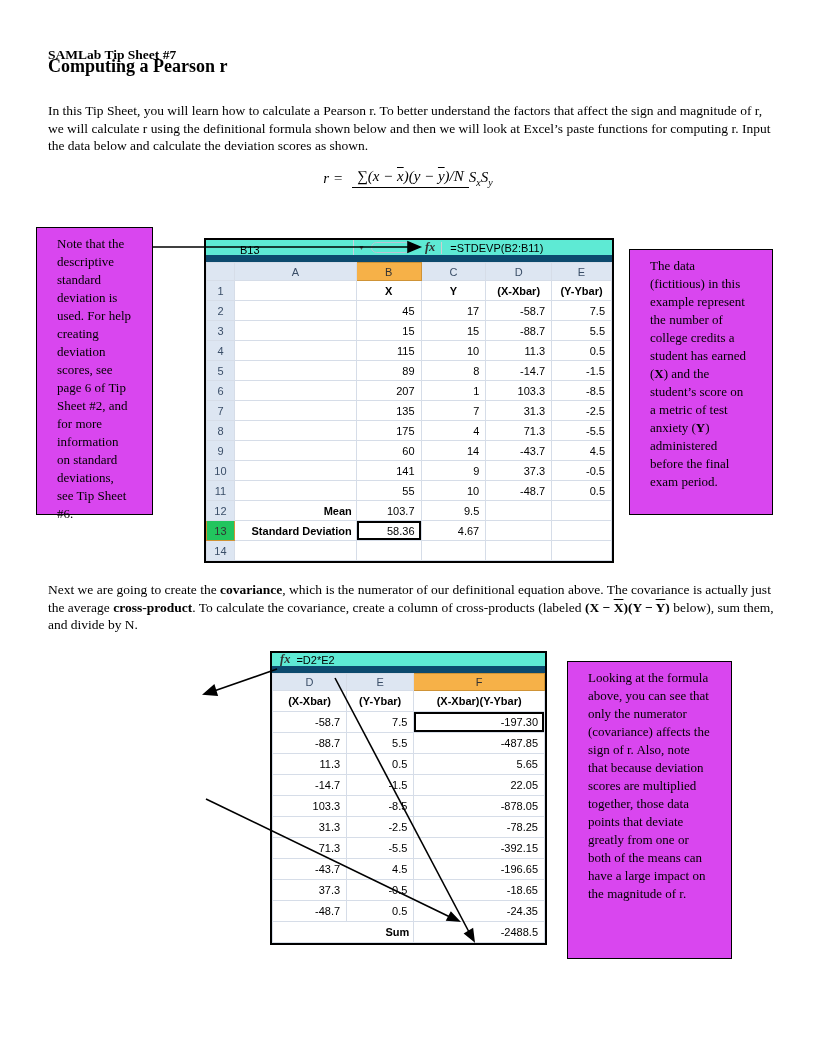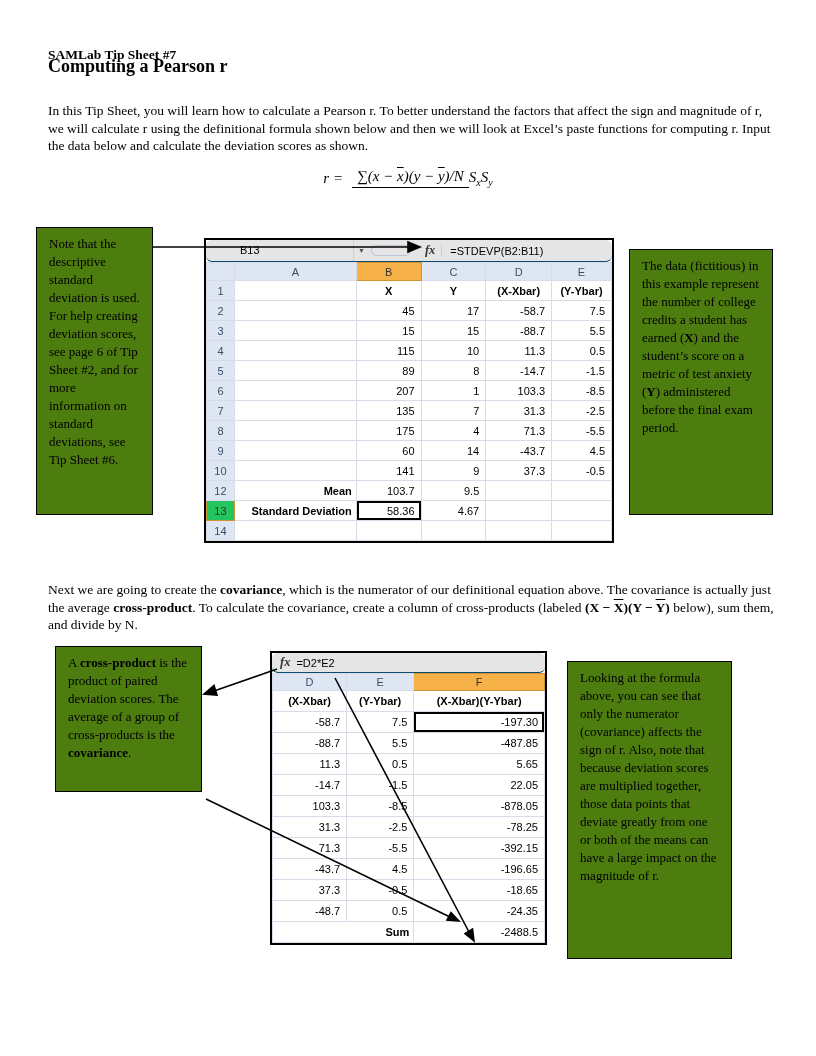--- a/index.html
+++ b/index.html
@@ -14,30 +14,30 @@
   #p2 { left:48px; top:581px; width:730px; }
   .bold { font-weight:bold; }
   .ovl { text-decoration:overline; }
 
   #formula { left:0; top:168px; width:816px; display:flex; justify-content:center; align-items:center; font-style:italic; font-size:15px; }
   .frac { display:inline-flex; flex-direction:row; text-align:center; margin-left:9px; }
   .frac .num { padding:0 5px 2px 5px; border-bottom:1px solid #000; }
   .frac .den { padding-top:1px; }
   sub { font-size:10px; }
 
-  .callout { border:1px solid #000; background:#4d7c0f; padding:7px 12px; font-size:13px; line-height:18px; z-index:2; }
+  .callout { border:1px solid #000; background:#d946ef; padding:7px 20px; font-size:13px; line-height:18px; z-index:2; }
   #box-note   { left:36px;  top:227px; width:117px; height:288px; }
   #box-data   { left:629px; top:249px; width:144px; height:266px; }
   #box-cross  { left:55px;  top:646px; width:147px; height:146px; }
   #box-look   { left:567px; top:661px; width:165px; height:298px; }
 
   .sheet { position:absolute; background:#fff; border:2px solid #000; font-family:"Liberation Sans", sans-serif; z-index:1; }
   #sheet1 { left:204px; top:238px; width:410px; }
   #sheet2 { left:270px; top:651px; width:277px; }
-  .fbar { display:flex; align-items:center; background:#e5e5e5; border-bottom:1px solid #0c4a6e;border-radius:6px; }
+  .fbar { display:flex; align-items:center; background:#5eead4; border-bottom:7px solid #0c4a6e; }
   #sheet1 .fbar { height:22px; }
   #sheet2 .fbar { height:20px; padding-left:8px; }
   .namebox { width:148px; height:100%; border-right:1px solid #c8d2e0; font-size:11px; line-height:21px; padding-left:34px; }
   .nbarrow { font-size:7px; color:#555; margin:0 6px 0 4px; }
   .pill { width:40px; height:11px; border:1px solid #b9c4d4; border-radius:7px; margin-right:14px; }
   .fx { font-family:"Liberation Serif", serif; font-style:italic; font-weight:bold; font-size:12.5px; color:#333; margin-right:6px; }
   .fml { font-size:11px; }
   #sheet1 .fml { padding-left:8px; border-left:1px solid #cfcfcf; }
 
   table.grid { border-collapse:collapse; table-layout:fixed; }
@@ -180,20 +180,28 @@
           </tr>
       <tr>
             <th class="rh">10</th>
             <td class="ca"></td>
             <td class="num">141</td>
             <td class="num">9</td>
             <td class="num">37.3</td>
             <td class="num">-0.5</td>
           </tr>
       <tr>
+            <th class="rh">11</th>
+            <td class="ca"></td>
+            <td class="num">55</td>
+            <td class="num">10</td>
+            <td class="num">-48.7</td>
+            <td class="num">0.5</td>
+          </tr>
+      <tr>
             <th class="rh">12</th>
             <td class="lblb">Mean</td>
             <td class="num">103.7</td>
             <td class="num">9.5</td>
             <td></td>
             <td></td>
           </tr>
       <tr>
             <th class="rh sel">13</th>
             <td class="lblb">Standard Deviation</td>
@@ -215,23 +223,20 @@
   </div>
 
   <div class="abs callout" id="box-data">
     <span>The data (fictitious) in this example represent the number of college credits a student has earned (</span><span class="bold">X</span><span>) and the student’s score on a metric of test anxiety (</span><span class="bold">Y</span><span>) administered before the final exam period.</span>
   </div>
 
   <div class="abs para" id="p2">
     <span>Next we are going to create the </span><span class="bold">covariance</span><span>, which is the numerator of our definitional equation above.  The covariance is actually just the average </span><span class="bold">cross-product</span><span>.  To calculate the covariance, create a column of cross-products (labeled </span><span class="bold">(X − </span><span class="bold ovl">X</span><span class="bold">)(Y − </span><span class="bold ovl">Y</span><span class="bold">)</span><span> below), sum them, and divide by N.</span>
   </div>
 
-  <div class="abs callout" id="box-cross">
-    <span>A </span><span class="bold">cross-product</span><span> is the product of paired deviation scores.  The average of a group of cross-products is the </span><span class="bold">covariance</span><span>.</span>
-  </div>
 
   <div class="abs sheet" id="sheet2">
     <div class="fbar">
       <span class="fx">fx</span>
       <span class="fml">=D2*E2</span>
     </div>
     <table class="grid">
       <colgroup>
           <col style="width:75px">
           <col style="width:68px">

